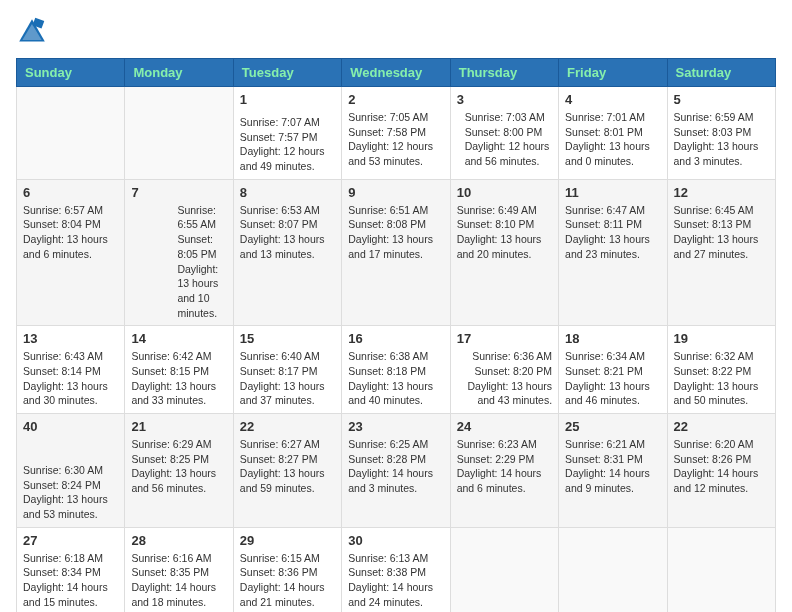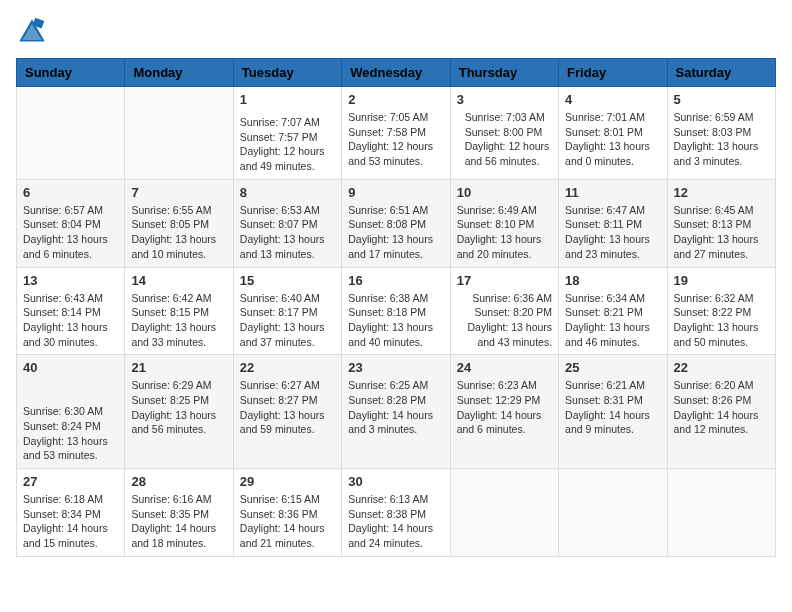--- a/index.html
+++ b/index.html
@@ -44,21 +44,21 @@
       font-size: 15px;
       color: #333;
     }
     .calendar {
       width: 100%;
       border-collapse: collapse;
       border: 1px solid #ccc;
     }
     .calendar th {
       background: #2a72b5;
-      color: #000000;
+      color: #86efac;
       text-align: left;
       padding: 6px 8px;
       font-size: 13px;
       border: 1px solid #1a5a9a;
     }
     .calendar td {
       vertical-align: top;
       padding: 5px 6px;
       border: 1px solid #ddd;
       width: calc(100% / 7);
@@ -155,21 +155,21 @@
       </tr>
       <tr class="row-alt">
         <td>
           <div class="day-num">6</div>
           <div class="day-info" style="white-space: pre-line;">Sunrise: 6:57 AM
 Sunset: 8:04 PM
 Daylight: 13 hours and 6 minutes.</div>
         </td>
         <td>
           <div class="day-num">7</div>
-          <div class="day-info" style="white-space: pre-line;">Sunrise: 6:55 AM
+          <div class="day-info" style="white-space: pre-line; margin-left: 46px;">Sunrise: 6:55 AM
 Sunset: 8:05 PM
 Daylight: 13 hours and 10 minutes.</div>
         </td>
         <td>
           <div class="day-num">8</div>
           <div class="day-info" style="white-space: pre-line;">Sunrise: 6:53 AM
 Sunset: 8:07 PM
 Daylight: 13 hours and 13 minutes.</div>
         </td>
         <td>
@@ -262,21 +262,21 @@
         </td>
         <td>
           <div class="day-num">23</div>
           <div class="day-info" style="white-space: pre-line;">Sunrise: 6:25 AM
 Sunset: 8:28 PM
 Daylight: 14 hours and 3 minutes.</div>
         </td>
         <td>
           <div class="day-num">24</div>
           <div class="day-info" style="white-space: pre-line;">Sunrise: 6:23 AM
-Sunset: 12:29 PM
+Sunset: 2:29 PM
 Daylight: 14 hours and 6 minutes.</div>
         </td>
         <td>
           <div class="day-num">25</div>
           <div class="day-info" style="white-space: pre-line;">Sunrise: 6:21 AM
 Sunset: 8:31 PM
 Daylight: 14 hours and 9 minutes.</div>
         </td>
         <td>
           <div class="day-num">22</div>

